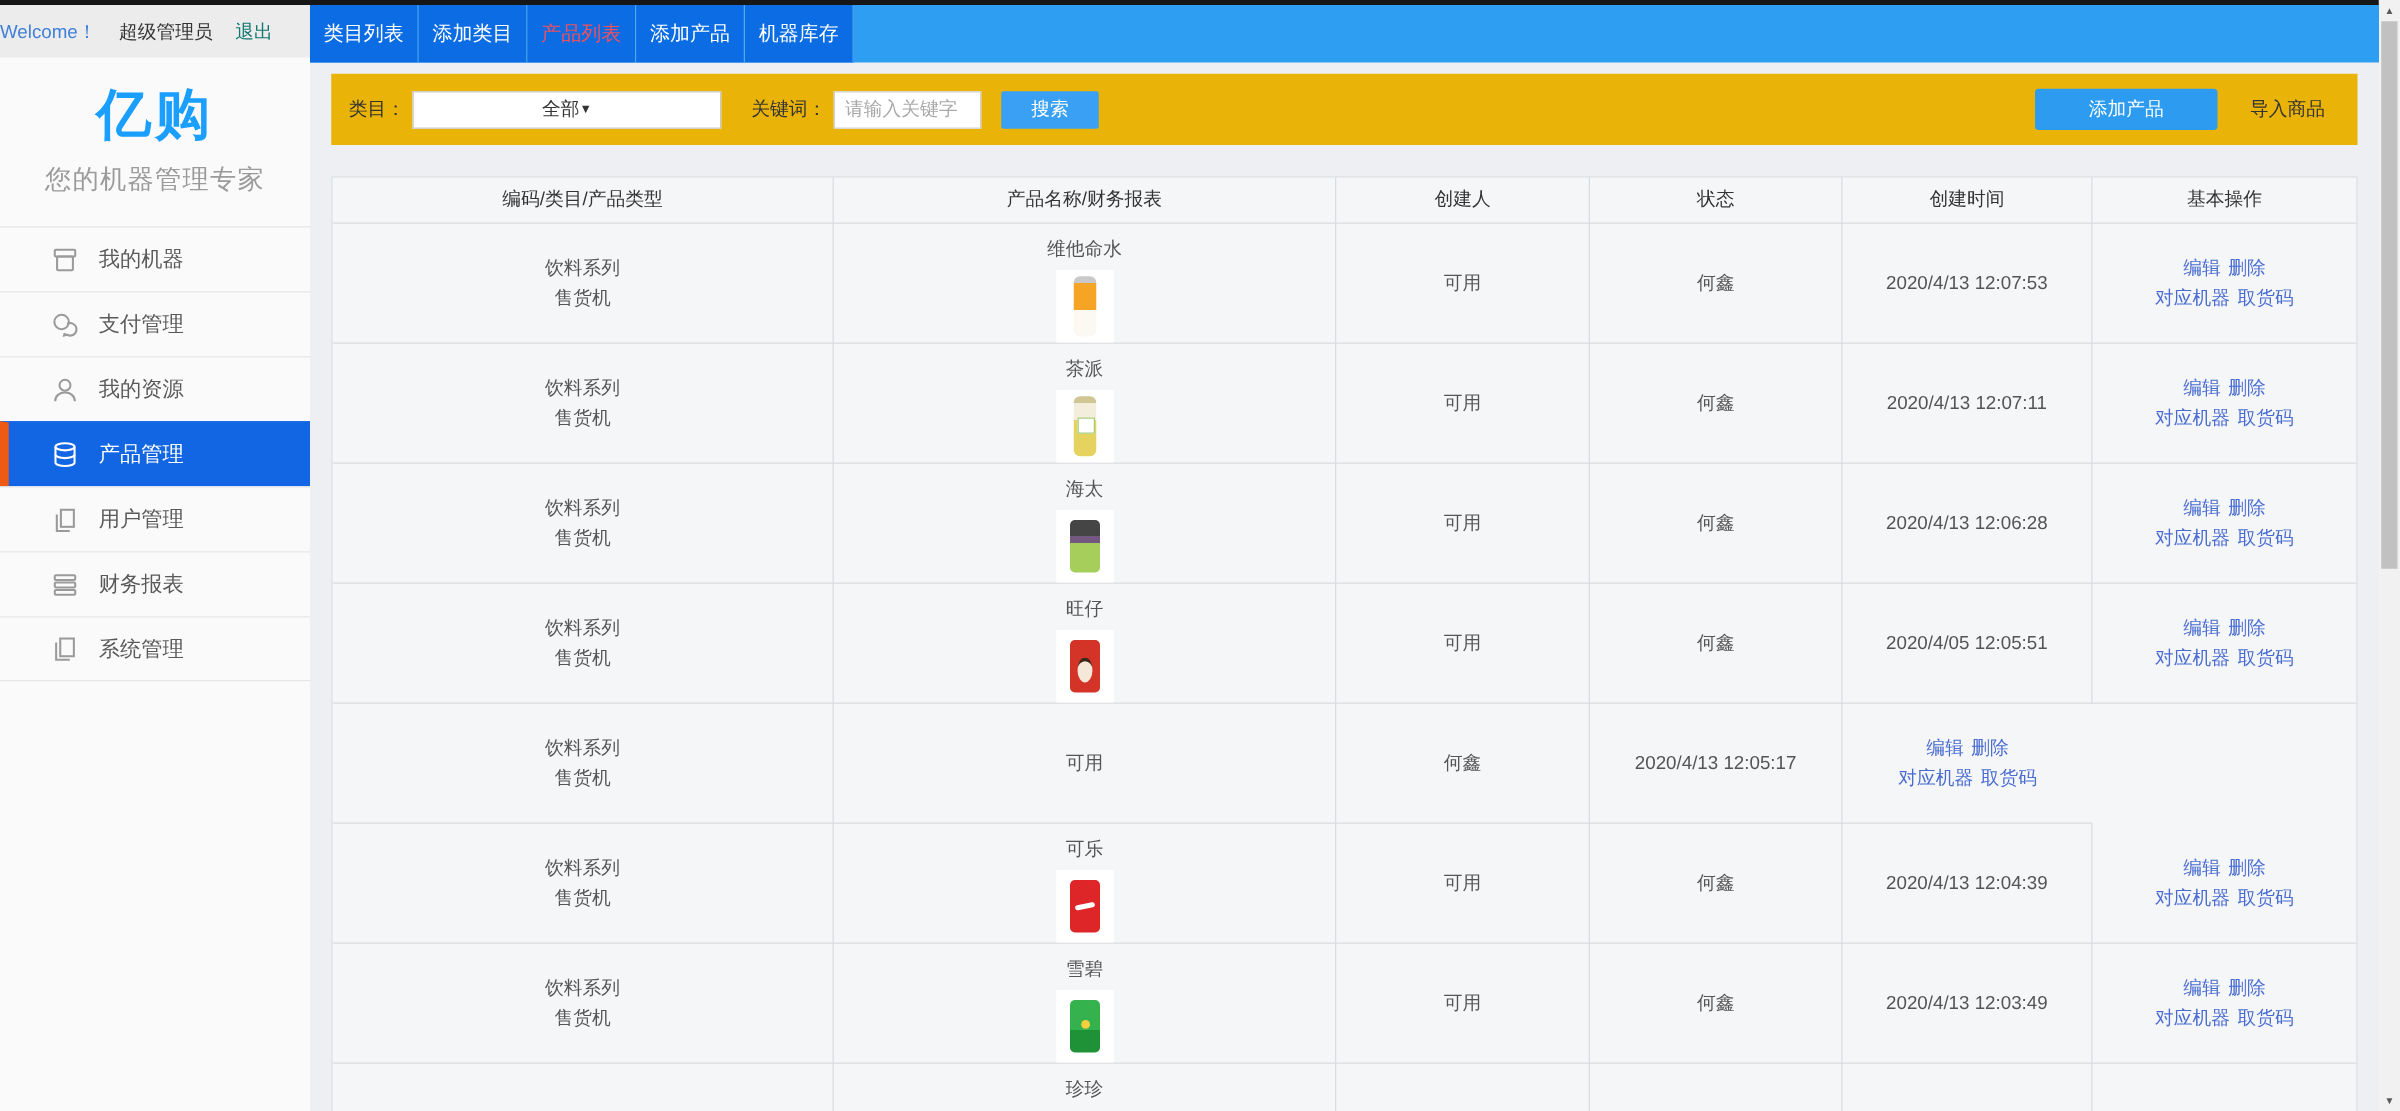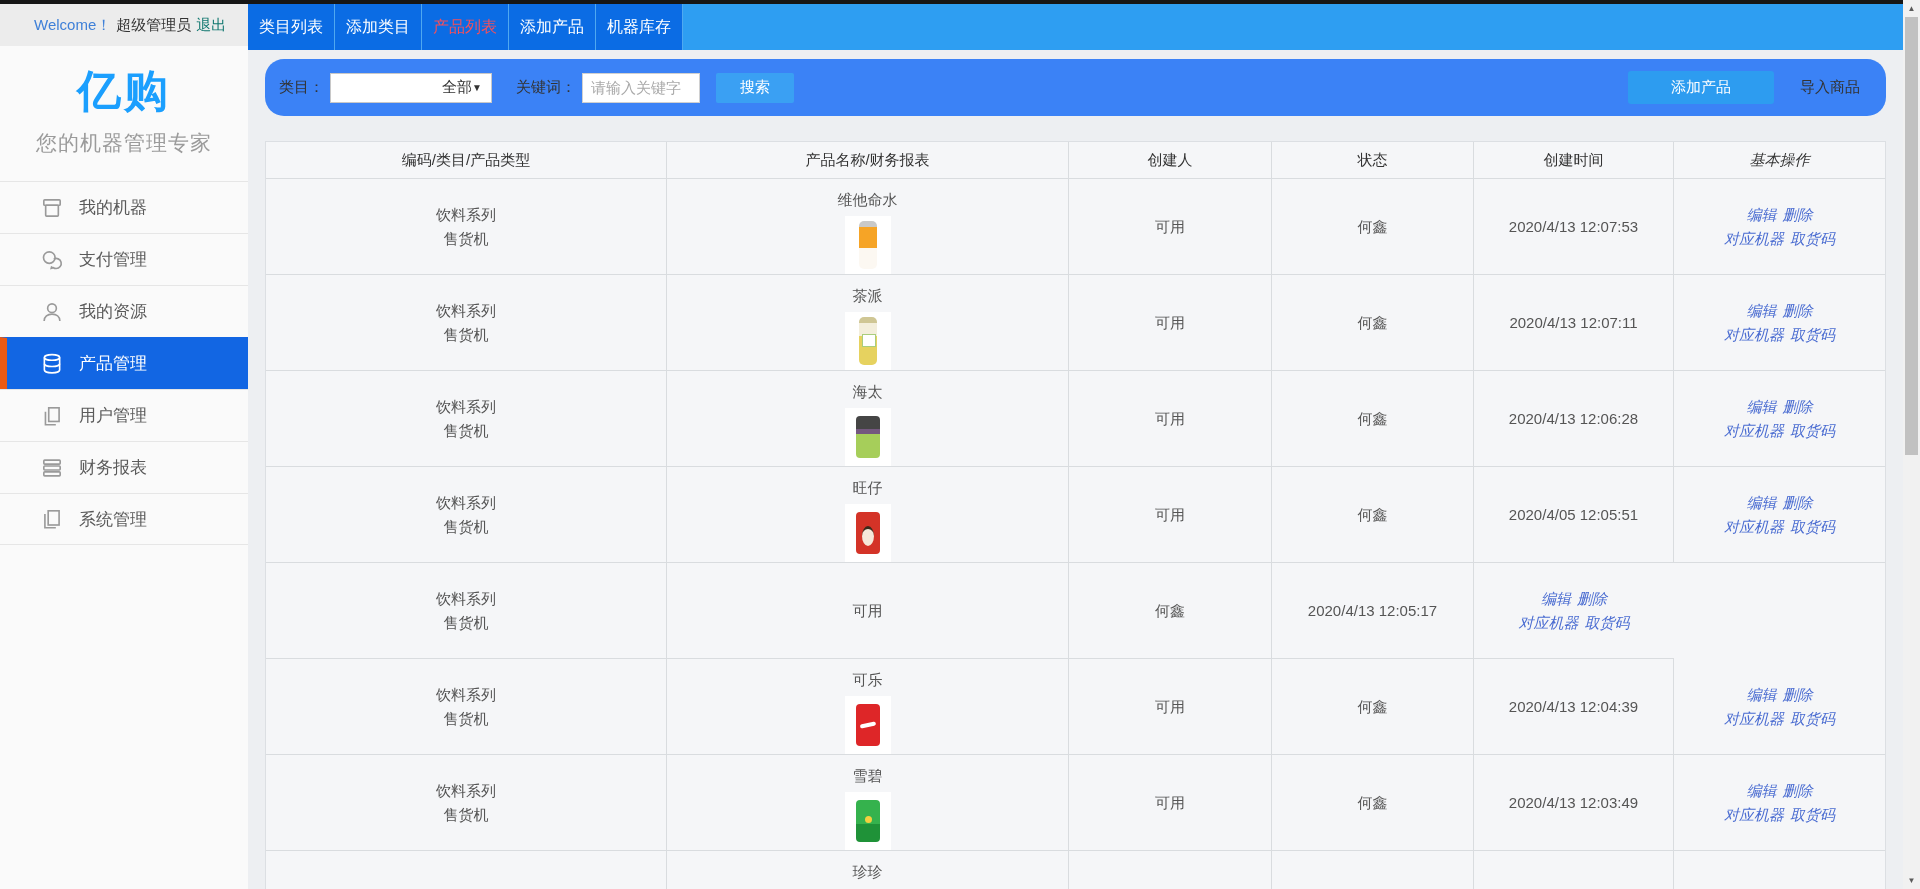--- a/index.html
+++ b/index.html
@@ -4,21 +4,21 @@
 <style>
   * { margin:0; padding:0; box-sizing:border-box; }
   html,body { width:1920px; height:889px; overflow:hidden;
     font-family:"Liberation Sans", sans-serif; background:#edeff2; }
   .top-strip { height:4px; background:#161616; width:1903px; }
   .layout { display:flex; height:885px; }
 
   
   .sidebar { width:248px; background:#fafafa; flex:none; display:flex; flex-direction:column; }
   .user-bar { height:42px; background:#ececec; display:flex; align-items:center;
-    padding-left:34px; font-size:15px; gap:5px; white-space:nowrap; }
+    font-size:15px; gap:18px; white-space:nowrap; }
   .welcome { color:#3f80d8; }
   .role { color:#333; }
   .logout { color:#0f766e; cursor:pointer; }
   .brand { text-align:center; padding-top:16px; }
   .logo { font-size:44px; font-weight:bold; color:#1b9ffe; letter-spacing:3px; }
   .slogan { font-size:21px; color:#9b9b9b; margin-top:8px; letter-spacing:1px; }
   .menu { margin-top:24px; }
   .menu-item { height:52px; display:flex; align-items:center; gap:15px;
     padding-left:40px; border-top:1px solid #e6e6e6; color:#5a5a5a;
     font-size:17px; cursor:pointer; }
@@ -31,25 +31,25 @@
 
   
   .main { flex:1; display:flex; flex-direction:column; }
   .nav { height:46px; background:#2e9ef2; display:flex; flex:none; }
   .nav-tab { width:87px; height:46px; background:#0b6ce4; color:#fff; font-size:16px;
     display:flex; align-items:center; justify-content:center;
     border-right:1px solid #4fa8f0; cursor:pointer; }
   .nav-tab.active { color:#f3505c; }
   .content { flex:1; padding:9px 0 0 17px; }
 
-  .filter-bar { width:1621px; height:57px; background:#3b82f6; display:flex;
-    align-items:center; padding:13px 14px;border-radius:19px; }
+  .filter-bar { width:1621px; height:57px; background:#eab308; display:flex;
+    align-items:center; padding:13px 14px; }
   .f-label { font-size:15px; color:#333; white-space:nowrap; }
-  .select { width:162px; height:30px; border:1px solid #c8c8c8; background:#fff;
-    margin-left:6px; display:flex; align-items:center; justify-content:flex-end;
+  .select { width:247px; height:30px; border:1px solid #c8c8c8; background:#fff;
+    margin-left:6px; display:flex; align-items:center; justify-content:center;
     padding:0 9px; font-size:15px; color:#333; cursor:pointer; }
   .select .caret { font-size:10px; color:#333; }
   .kw-wrap { margin-left:24px; display:flex; align-items:center; }
   .kw-input { width:118px; height:30px; border:1px solid #d0d0d0; margin-left:6px;
     font-size:15px; padding:0 8px; color:#333; font-family:"Liberation Sans",sans-serif; }
   .kw-input::placeholder { color:#a9a9a9; }
   .btn-search { width:78px; height:30px; margin-left:16px; background:#3aa0f3;
     color:#fff; border:none; font-size:15px; border-radius:2px; cursor:pointer;
     font-family:"Liberation Sans",sans-serif; }
   .f-spacer { flex:1; }
@@ -57,21 +57,21 @@
     font-size:15px; border-radius:3px; cursor:pointer; font-family:"Liberation Sans",sans-serif; }
   .import-link { font-size:15px; color:#333; margin:0 12px 0 26px; cursor:pointer; white-space:nowrap; }
 
   
   .table { width:1621px; margin-top:25px; background:#f5f6f8; border:1px solid #dcdfe3; }
   .tr { display:grid; grid-template-columns:401px 402px 203px 202px 200px 211px; }
   .tr.head .td { height:37px; color:#333; border-bottom:1px solid #d9dcdf; }
   .td { display:flex; flex-direction:column; align-items:center; justify-content:center;
     font-size:15px; color:#555; border-right:1px solid #d9dcdf; line-height:24px;
     text-align:center; }
-  .td:last-child { border-right:none;font-style:italic; }
+  .td:last-child { border-right:none; }
   .tr.body .td { height:96px; border-bottom:1px solid #d9dcdf; }
   .tr.body:last-child .td { border-bottom:none; height:110px; }
   .td.c2 { justify-content:flex-start; padding-top:9px; }
   .actions { color:#4a6cd1; }
   .actions a { color:#4a6cd1; text-decoration:none; cursor:pointer; margin:0 3px; }
 
   
   .thumb { position:relative; width:46px; height:58px; margin:4px auto 0; }
   .thumb[data-v] { background:#fff; }
   .thumb[data-v]::before { content:""; position:absolute; }

